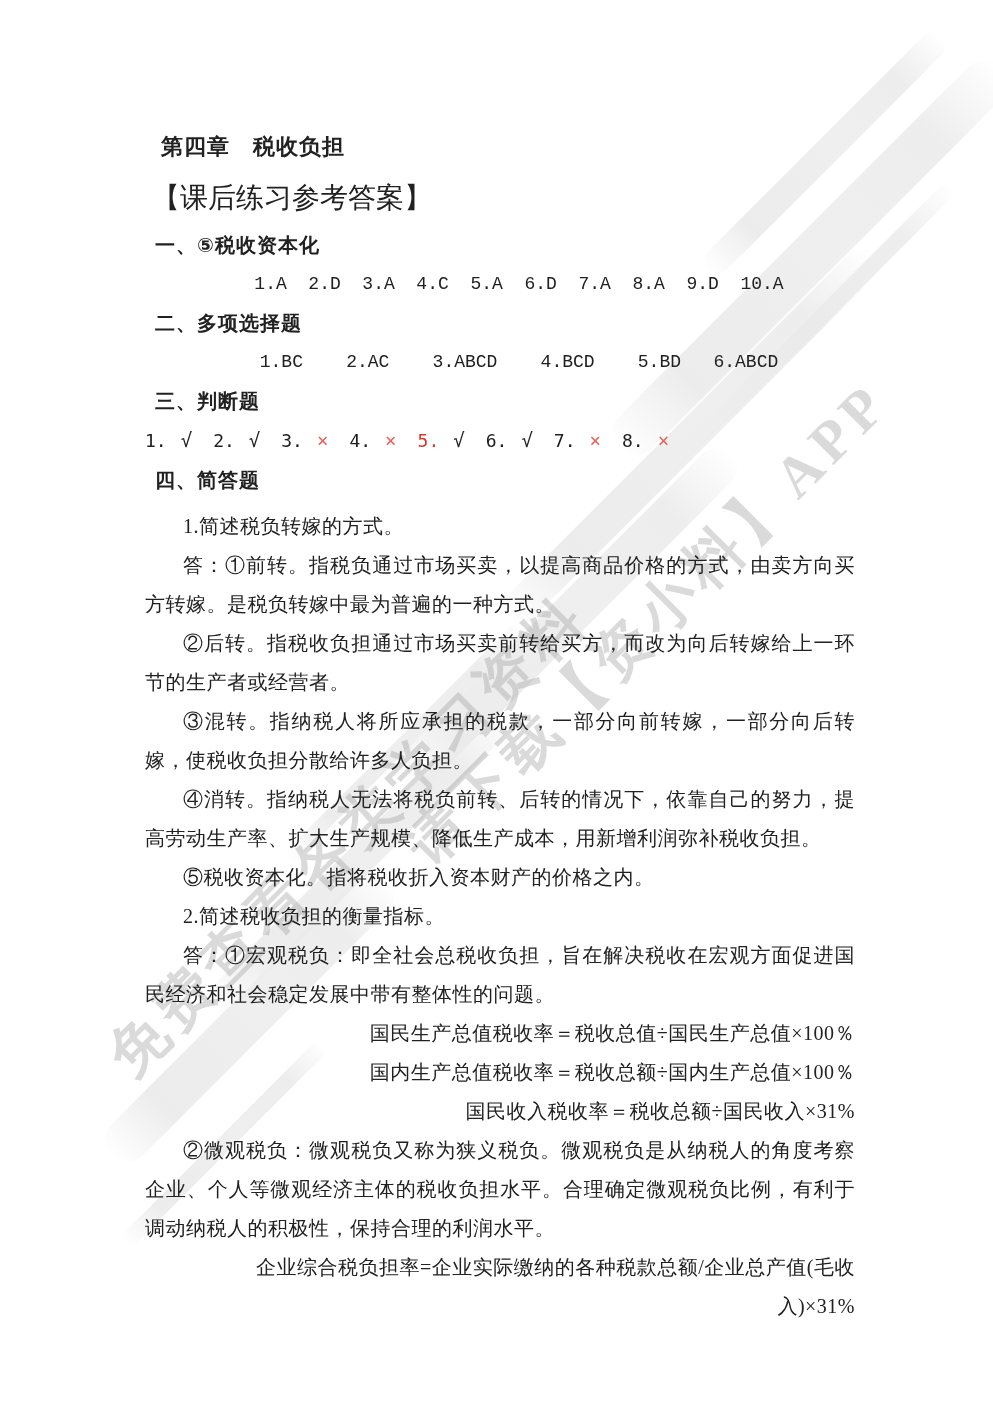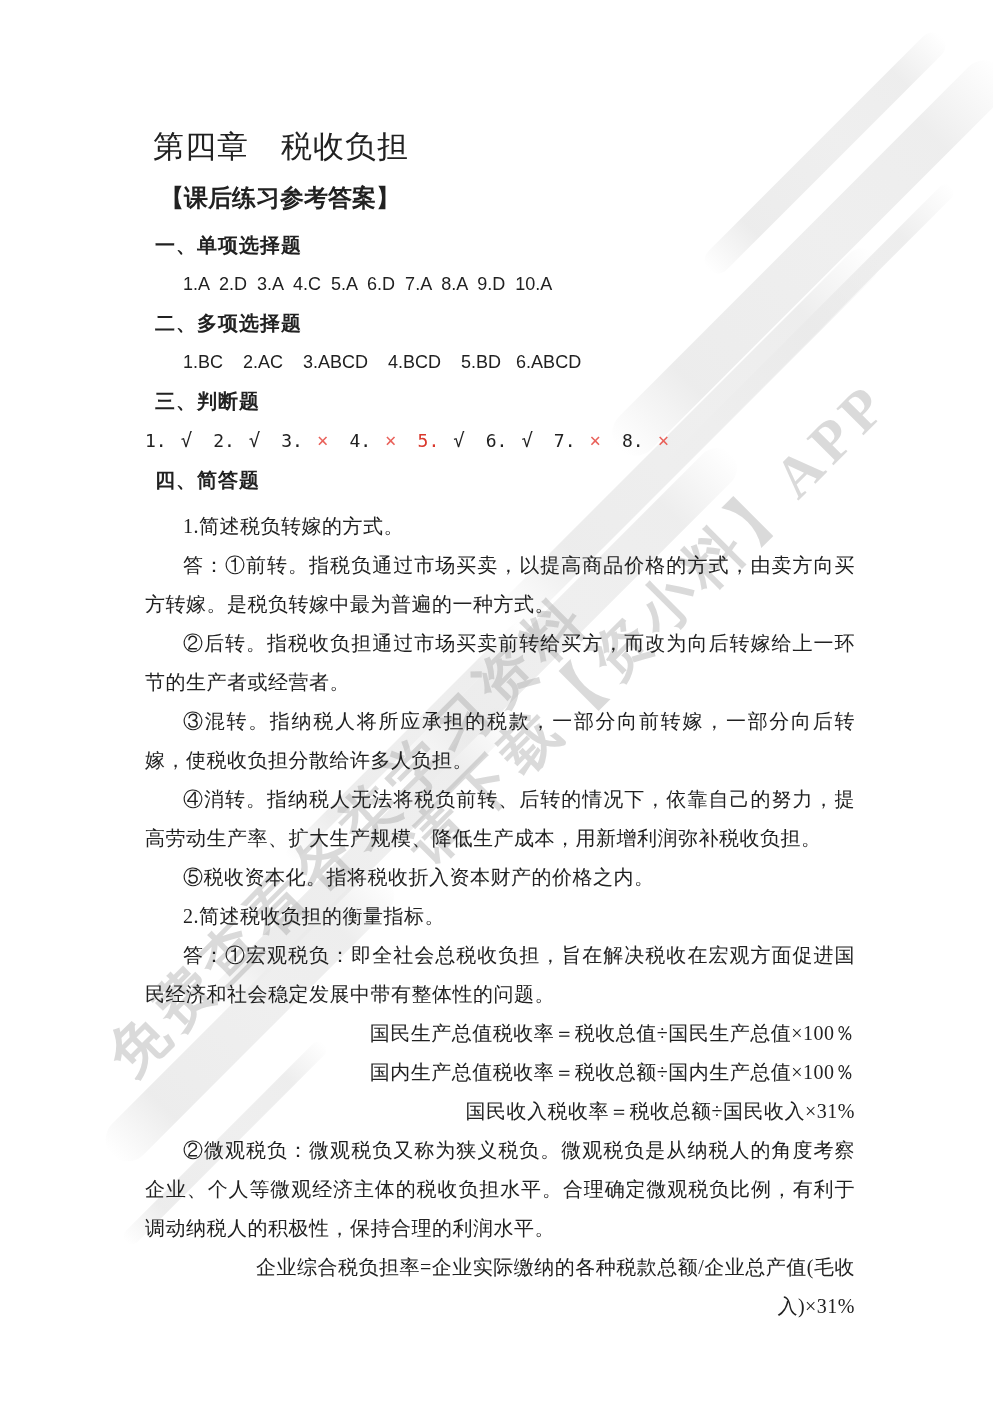--- a/index.html
+++ b/index.html
@@ -46,49 +46,50 @@
 
   
   .content {
     position: absolute;
     inset: 0;
     z-index: 1;
     padding: 131px 138px 0 145px;
     box-sizing: border-box;
   }
   .chapter-title {
-    margin: 0 0 22px 8px;
+    margin: 0 0 22px 16px;
     font-family: "Liberation Sans", "DejaVu Sans", sans-serif;
-    font-size: 31px;
+    font-size: 22px;
     line-height: 31px;
-    font-weight: normal;
+    font-weight: bold;
     letter-spacing: 1px;
   }
   .answers-heading {
-    margin: 0 0 20px 15px;
+    margin: 0 0 20px 7px;
     font-family: "Liberation Sans", "DejaVu Sans", sans-serif;
-    font-size: 24px;
+    font-size: 28px;
     line-height: 28px;
-    font-weight: bold;
+    font-weight: normal;
   }
   .section-heading {
     margin: 0 0 14px 10px;
     font-family: "Liberation Sans", "DejaVu Sans", sans-serif;
     font-size: 20px;
     line-height: 26px;
     font-weight: bold;
     letter-spacing: 1px;
   }
   .answer-line {
     margin: 0 0 14px 38px;
-    font-family: Liberation Sans, sans-serif;
+    font-family: Liberation Mono, monospace;
     font-size: 18px;
     line-height: 24px;
     white-space: pre;
     letter-spacing: 0;
+    text-align: center;
   }
   .judge-line {
     margin: 0 0 14px 0;
     font-family: "DejaVu Sans Mono", "Liberation Mono", monospace;
     font-size: 18px;
     line-height: 24px;
   }
   .j-num  { margin-right: 14px; }
   .j-mark { margin-right: 21px; font-size: 19px; }
   .qa-block { margin-top: 7px; }
@@ -120,21 +121,21 @@
     <div class="wm-text wm-line1" style="color: rgba(158, 158, 158, 0.38);">免费查看各类学习资料</div>
     <div class="wm-text wm-line2" style="color: rgba(158, 158, 158, 0.38);">请下载【资小料】APP</div>
   </div>
 
   <div class="content">
 
     <h1 class="chapter-title">第四章　税收负担</h1>
 
     <h2 class="answers-heading">【课后练习参考答案】</h2>
 
-    <h3 class="section-heading">一、单项选择题</h3>
+    <h3 class="section-heading">一、⑤税收资本化</h3>
     <div class="answer-line">1.A  2.D  3.A  4.C  5.A  6.D  7.A  8.A  9.D  10.A</div>
 
     <h3 class="section-heading">二、多项选择题</h3>
     <div class="answer-line">1.BC    2.AC    3.ABCD    4.BCD    5.BD   6.ABCD</div>
 
     <h3 class="section-heading">三、判断题</h3>
     <div class="judge-line"><span class="j-num" style="color: rgb(33, 33, 33);">1.</span><span class="j-mark" style="color: rgb(33, 33, 33);">√</span><span class="j-num" style="color: rgb(33, 33, 33);">2.</span><span class="j-mark" style="color: rgb(33, 33, 33);">√</span><span class="j-num" style="color: rgb(33, 33, 33);">3.</span><span class="j-mark" style="color: rgb(233, 98, 91);">×</span><span class="j-num" style="color: rgb(33, 33, 33);">4.</span><span class="j-mark" style="color: rgb(233, 98, 91);">×</span><span class="j-num" style="color: rgb(217, 55, 43);">5.</span><span class="j-mark" style="color: rgb(33, 33, 33);">√</span><span class="j-num" style="color: rgb(33, 33, 33);">6.</span><span class="j-mark" style="color: rgb(33, 33, 33);">√</span><span class="j-num" style="color: rgb(33, 33, 33);">7.</span><span class="j-mark" style="color: rgb(233, 98, 91);">×</span><span class="j-num" style="color: rgb(33, 33, 33);">8.</span><span class="j-mark" style="color: rgb(233, 98, 91);">×</span></div>
 
     <h3 class="section-heading">四、简答题</h3>
 

